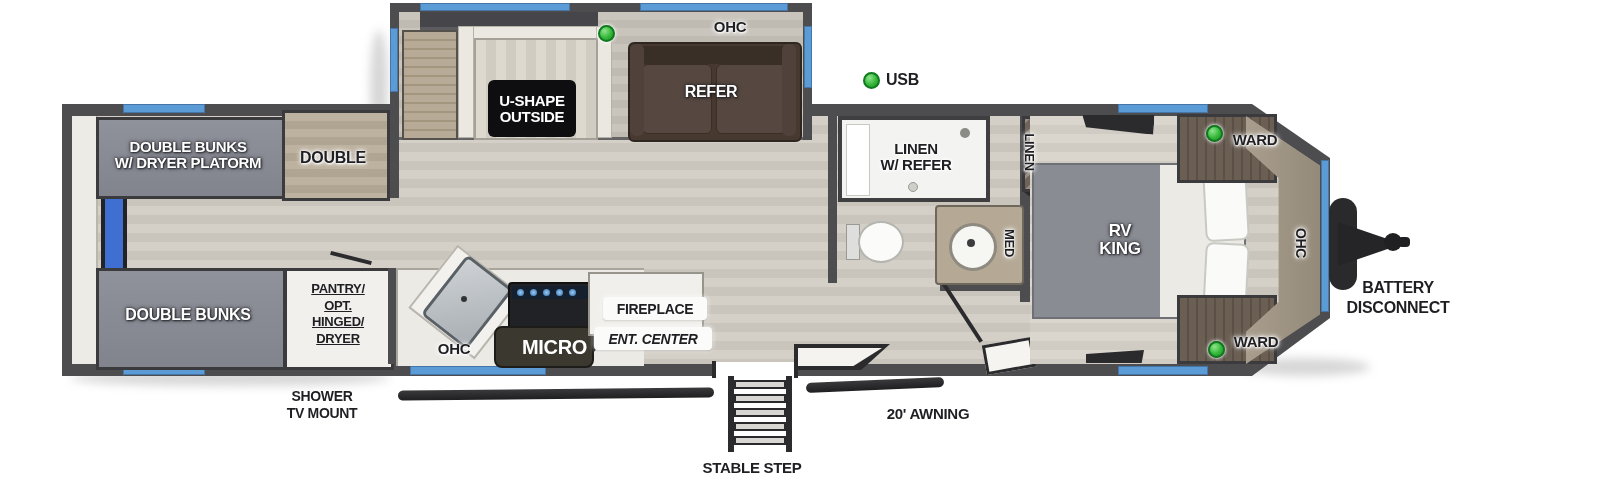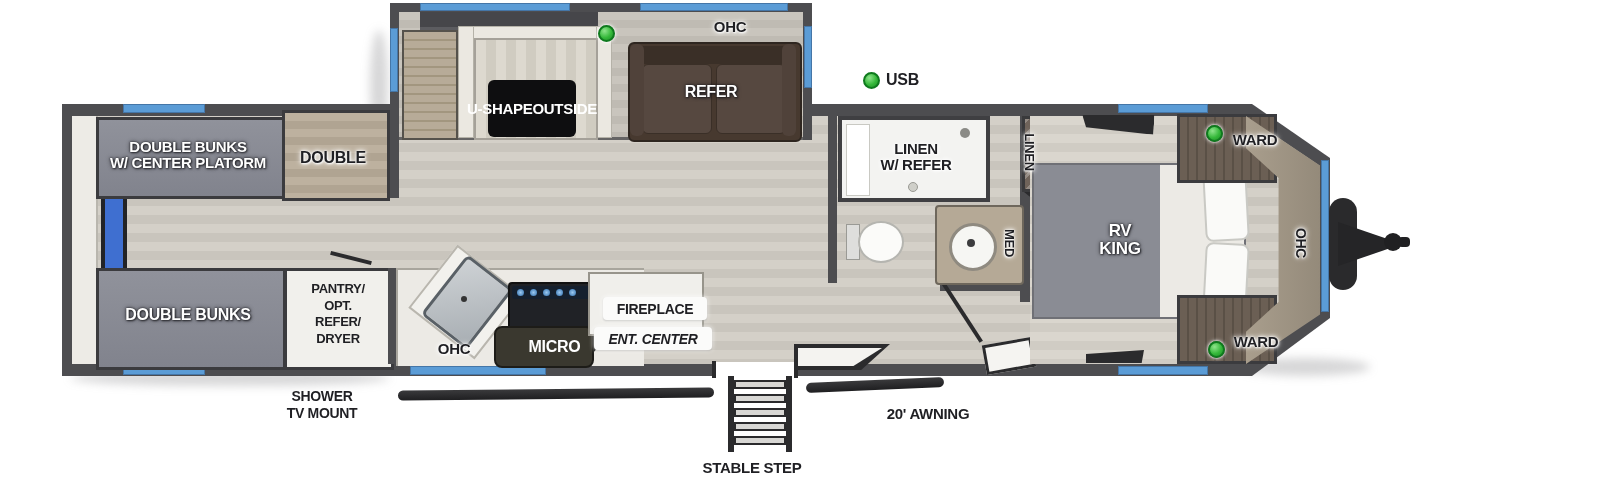--- a/index.html
+++ b/index.html
@@ -81,21 +81,21 @@
   <div class="abs wall" style="left:390px;top:140px;width:9px;height:58px;"></div>
   <div class="abs wall" style="left:388px;top:268px;width:9px;height:96px;"></div>
 
   <div class="abs" style="left:420px;top:12px;width:178px;height:18px;background:#46464a;box-shadow:inset 0 -3px 0 #5c5c60;"></div>
   <div class="abs" style="left:402px;top:30px;width:52px;height:106px;background:repeating-linear-gradient(180deg,#b7ab98 0 7px,#a2967f 7px 9px);border:2px solid #55524c;"></div>
   <div class="abs" style="left:458px;top:26px;width:152px;height:12px;background:#ebe8e1;border:1px solid #b5b2a8;"></div>
   <div class="abs" style="left:458px;top:26px;width:14px;height:110px;background:#ebe8e1;border:1px solid #b5b2a8;"></div>
   <div class="abs" style="left:596px;top:26px;width:14px;height:110px;background:#ebe8e1;border:1px solid #b5b2a8;"></div>
   <div class="abs" style="left:474px;top:38px;width:120px;height:98px;background:repeating-linear-gradient(90deg,#ddd9cf 0 10px,#d0ccc1 10px 20px);border:2px solid #a5a199;"></div>
   <div class="abs led" style="left:598px;top:25px;"></div>
-  <div class="abs" style="left:488px;top:80px;width:88px;height:57px;background:#0e0e10;border-radius:6px;display:flex;flex-direction:row;align-items:center;justify-content:center;">
+  <div class="abs" style="left:488px;top:80px;width:88px;height:57px;background:#0e0e10;border-radius:6px;display:flex;flex-direction:column;align-items:center;justify-content:center;">
     <span class="lbl light flat" style="position:static;transform:none;">U-SHAPE</span>
     <span class="lbl light flat" style="position:static;transform:none;">OUTSIDE</span>
   </div>
 
   <div class="abs" style="left:628px;top:42px;width:170px;height:96px;background:var(--sofa_brown);border:2px solid #2e2620;border-radius:6px;">
     <div class="abs" style="left:2px;top:2px;width:162px;height:18px;background:#3a2f27;border-radius:4px;"></div>
     <div class="abs" style="left:12px;top:20px;width:68px;height:68px;background:#564840;border:1px solid #3a2f27;border-radius:6px;"></div>
     <div class="abs" style="left:86px;top:20px;width:68px;height:68px;background:#564840;border:1px solid #3a2f27;border-radius:6px;"></div>
     <div class="abs" style="left:0;top:0;width:14px;height:92px;background:#50423a;border-radius:6px;"></div>
     <div class="abs" style="left:152px;top:0;width:14px;height:92px;background:#50423a;border-radius:6px;"></div>
@@ -108,21 +108,21 @@
   <div class="abs" style="left:508px;top:282px;width:84px;height:66px;background:#202226;border:2px solid #111;border-radius:4px;">
     <div style="display:flex;gap:6px;padding:3px 5px;background:#15202e;border-radius:3px;margin:2px;">
       <span style="width:7px;height:7px;border-radius:50%;background:radial-gradient(#9cc9f0,#2e6fae);"></span>
       <span style="width:7px;height:7px;border-radius:50%;background:radial-gradient(#9cc9f0,#2e6fae);"></span>
       <span style="width:7px;height:7px;border-radius:50%;background:radial-gradient(#9cc9f0,#2e6fae);"></span>
       <span style="width:7px;height:7px;border-radius:50%;background:radial-gradient(#9cc9f0,#2e6fae);"></span>
       <span style="width:7px;height:7px;border-radius:50%;background:radial-gradient(#9cc9f0,#2e6fae);"></span>
     </div>
   </div>
   <div class="abs" style="left:494px;top:326px;width:96px;height:38px;background:#3a382f;border:2px solid #1d1c18;border-radius:8px;display:flex;align-items:center;justify-content:center;">
-    <span class="lbl light flat" style="position:static;transform:none;font-size:16px;margin-left:21px;">MICRO</span>
+    <span class="lbl light flat" style="position:static;transform:none;font-size:20px;margin-left:21px;">MICRO</span>
   </div>
   <div class="abs" style="left:588px;top:272px;width:112px;height:60px;background:#f0efeb;border:2px solid #97948b;"></div>
   <div class="plate" style="left:603px;top:297px;width:104px;height:23px;">
     <span class="lbl flat" style="position:static;transform:none;font-size:14px;">FIREPLACE</span>
   </div>
   <div class="plate" style="left:594px;top:327px;width:118px;height:23px;">
     <span class="lbl flat" style="position:static;transform:none;font-size:14px;font-style:italic;">ENT. CENTER</span>
   </div>
 
   <div class="abs" style="left:714px;top:362px;width:80px;height:15px;background:#fff;"></div>
@@ -179,44 +179,48 @@
   <div class="abs" style="left:1338px;top:222px;width:54px;height:44px;background:#252527;clip-path:polygon(0 0,100% 42%,100% 58%,0 100%);"></div>
   <div class="abs" style="left:1384px;top:233px;width:18px;height:18px;background:#202022;border-radius:50%;"></div>
   <div class="abs" style="left:1398px;top:237px;width:12px;height:10px;background:#202022;border-radius:4px;"></div>
 
   <div class="abs led" style="left:863px;top:72px;"></div>
   <div class="abs led" style="left:1206px;top:125px;"></div>
   <div class="abs led" style="left:1208px;top:341px;"></div>
 
   <div class="lbl light" style="left:188px;top:155px;">
     <div>DOUBLE BUNKS</div>
-    <div>W/ CENTER PLATORM</div>
+    <div>W/ DRYER PLATORM</div>
   </div>
   <div class="lbl" style="left:333px;top:158px;font-size:16px;">DOUBLE</div>
   <div class="lbl" style="left:730px;top:27px;">OHC</div>
   <div class="lbl light" style="left:711px;top:92px;font-size:16px;">REFER</div>
   <div class="lbl" style="left:886px;top:80px;transform:translate(0,-50%);font-size:16px;">USB</div>
   <div class="lbl" style="left:916px;top:157px;">
     <div>LINEN</div>
     <div>W/ REFER</div>
   </div>
   <div class="lbl vert" style="left:1029px;top:152px;font-size:13px;">LINEN</div>
   <div class="lbl vert" style="left:1009px;top:243px;font-size:13px;">MED</div>
   <div class="lbl light" style="left:1120px;top:240px;font-size:17px;line-height:18px;">
     <div>RV</div>
     <div>KING</div>
   </div>
   <div class="lbl" style="left:1255px;top:140px;">WARD</div>
   <div class="lbl" style="left:1256px;top:342px;">WARD</div>
   <div class="lbl vert" style="left:1301px;top:243px;font-size:14px;">OHC</div>
+  <div class="lbl flat" style="left:1398px;top:298px;font-size:16px;line-height:20px;">
+    <div>BATTERY</div>
+    <div>DISCONNECT</div>
+  </div>
   <div class="lbl light" style="left:188px;top:315px;font-size:16px;">DOUBLE BUNKS</div>
-  <div class="lbl flat" style="left:338px;top:314px;font-size:13px;line-height:16.5px;">
+  <div class="lbl flat" style="left:338px;top:314px;font-size:13px;line-height:16.5px;text-decoration:underline;">
     <div>PANTRY/</div>
     <div>OPT.</div>
-    <div>REFER/</div>
+    <div>HINGED/</div>
     <div>DRYER</div>
   </div>
   <div class="lbl flat" style="left:322px;top:405px;font-size:14px;line-height:17px;">
     <div>SHOWER</div>
     <div>TV MOUNT</div>
   </div>
   <div class="lbl" style="left:454px;top:349px;">OHC</div>
   <div class="lbl flat" style="left:752px;top:468px;">STABLE STEP</div>
   <div class="lbl flat" style="left:928px;top:414px;">20' AWNING</div>
 

